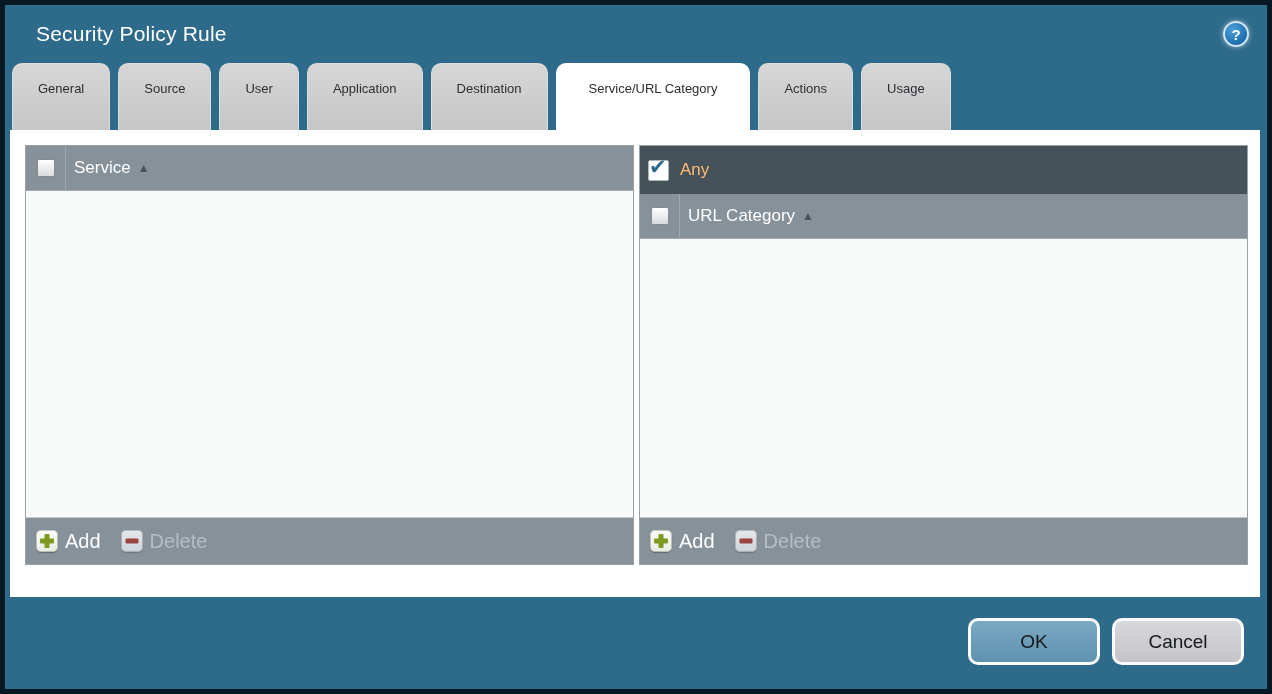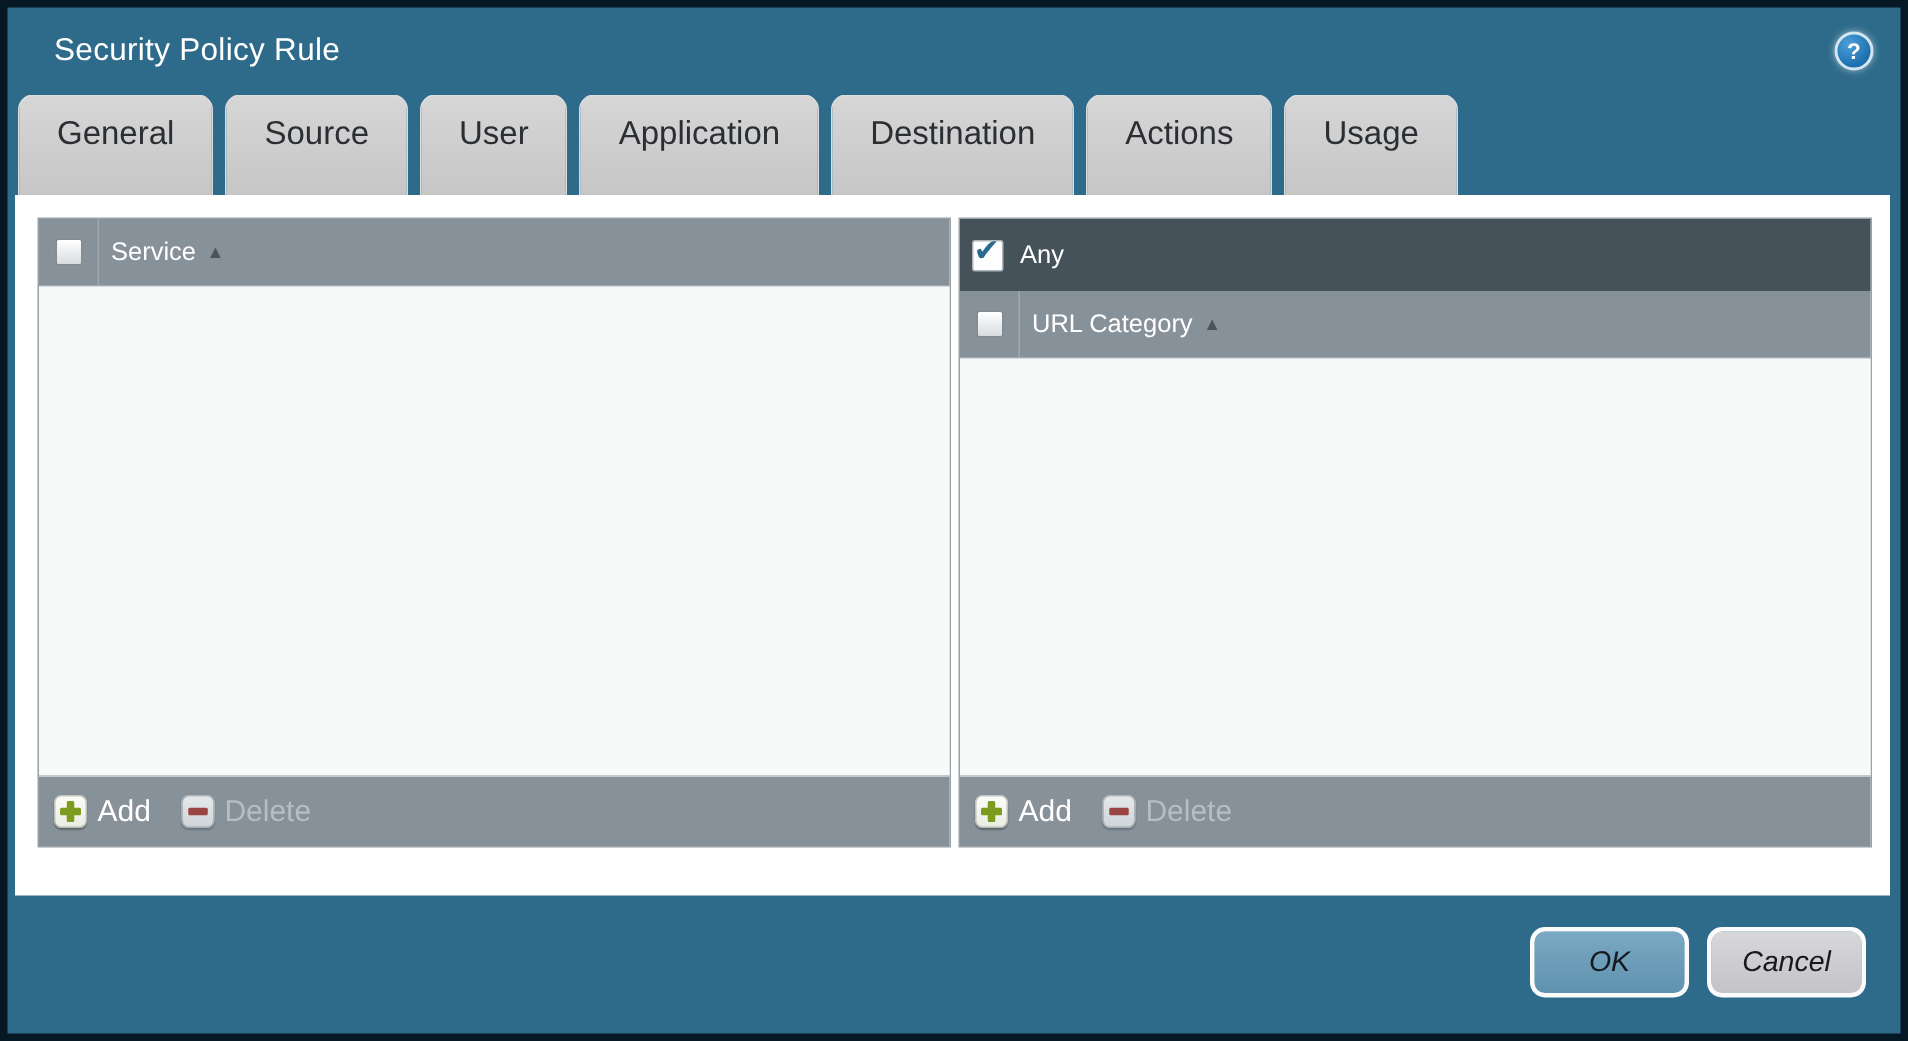--- a/index.html
+++ b/index.html
@@ -55,21 +55,21 @@
   }
   .tab {
     height: 67px;
     line-height: 49px;
     padding: 0 25px;
     background: linear-gradient(180deg, #d6d6d6, #c6c6c6);
     border: 1px solid #dcdcdc;
     border-bottom: none;
     border-radius: 10px 10px 0 0;
     color: #2b2f33;
-    font-size: 22px;
+    font-size: 13px;
     white-space: nowrap;
     cursor: pointer;
   }
   .tab.active {
     background: #ffffff;
     border-color: #ffffff;
     padding: 0 32px;
   }
   
   .content {
@@ -216,63 +216,63 @@
   }
   .checkbox.big { width: 21px; height: 21px; background: #ffffff; border-color: #aeb6bb; }
   .checkbox .check-glyph {
     position: absolute;
     left: 0px; top: -6px;
     font-size: 21px;
     color: #2b6a8c;
     font-family: "DejaVu Sans", sans-serif;
   }
   .any-label {
-    color: #ffffff;
+    color: #fdba74;
     font-size: 17px;
     margin-left: 11px;
   }
   
   .action-bar {
     flex: 0 0 92px;
     display: flex;
     justify-content: flex-end;
     align-items: flex-start;
     gap: 12px;
     padding: 21px 23px 0 0;
   }
   .dlg-btn {
-    width: 106px;
+    width: 132px;
     height: 47px;
     border-radius: 10px;
     border: 3px solid #fbfbfb;
     font-family: "Liberation Sans", sans-serif;
     font-size: 19px;
     color: #15191d;
     cursor: pointer;
-    font-style: italic;
   }
   .btn-ok { background: linear-gradient(180deg, #7aa9c3, #5f92ae); }
   .btn-cancel { background: linear-gradient(180deg, #d8d8db, #c3c3c8); }
 </style>
 </head>
 <body>
 
 <div class="dialog">
 
   <div class="titlebar">
     <span class="title">Security Policy Rule</span>
     <span class="help-btn">?</span>
   </div>
 
   <div class="tabs">
     <div class="tab">General</div>
     <div class="tab">Source</div>
     <div class="tab">User</div>
     <div class="tab">Application</div>
     <div class="tab">Destination</div>
+    <div class="tab active">Service/URL Category</div>
     <div class="tab">Actions</div>
     <div class="tab">Usage</div>
   </div>
 
   <div class="content">
 
     <div class="panel">
       <div class="panel-header">
         <span class="hdr-checkcell">
           <span class="checkbox"></span>

